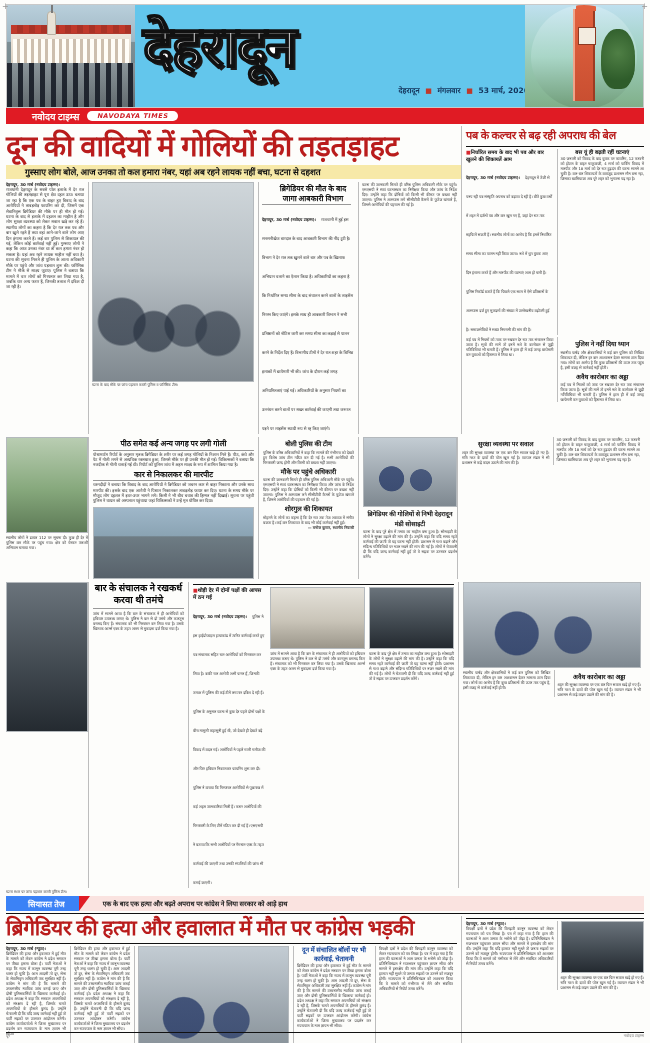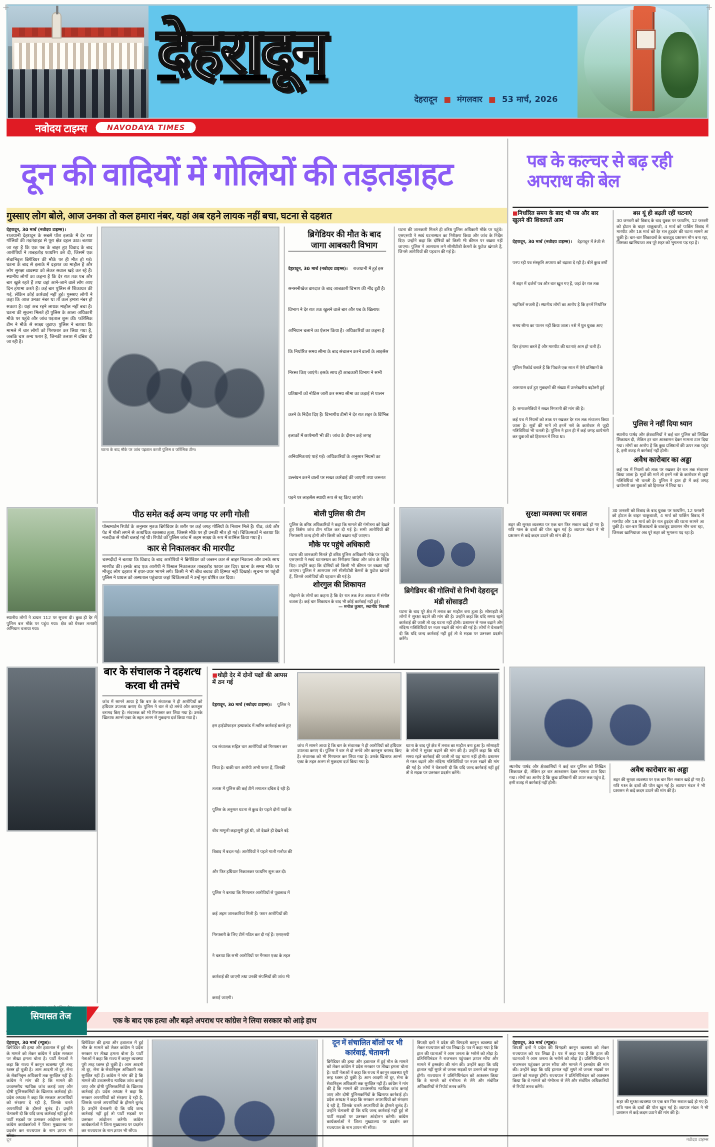--- a/index.html
+++ b/index.html
@@ -73,21 +73,21 @@
   .mh-photo-right .clock:after{
     content:""; position:absolute; left:1px; top:-5px; width:20px; height:7px;
     background:#e2623f; border-radius:3px 3px 0 0;
   }
   .mh-photo-right .tree {
     position:absolute; right:2px; top:24px; width:34px; height:60px;
     background:radial-gradient(circle at 50% 40%,#4f7f45,#2e5c2a 70%);
     border-radius:45% 45% 40% 40%;
   }
   .mh-title-wrap {
-    position:absolute; left:132px; top:2px; right:128px; height:92px;text-decoration:underline;
+    position:absolute; left:132px; top:2px; right:106px; height:92px;
   }
   .mh-main-title {
     font-family:"Liberation Serif","DejaVu Serif",serif;
     font-weight:700;
     font-size:56px; line-height:60px;
     color:#ffffff;
     -webkit-text-stroke:2px #111;
     text-shadow:3px 3px 0 #1a1a1a, 0 0 1px #000;
     letter-spacing:-1px;
     margin:0; padding:10px 0 0 4px;
@@ -124,21 +124,21 @@
     position:absolute; left:0; right:0; text-align:center;
     color:#fff; font-size:10px; font-weight:700; font-style:italic;
     letter-spacing:.3px;
   }
 
   
   .rule { border-top:1px solid #111; }
   .rule-thin { border-top:1px solid #999; }
   .hl {
     font-family:"Liberation Serif","DejaVu Serif",serif;
-    font-weight:700; color:#8b5cf6; margin:13px;
+    font-weight:700; color:#b91c1c; margin:0;
   }
   .body-text {
     font-size:4.1px; line-height:5.4px; text-align:justify; color:#2b2b2b;
     font-family:"DejaVu Sans",sans-serif;
     -webkit-hyphens:auto; hyphens:auto; word-spacing:-.2px;
   }
   .body-text.sm { font-size:3.8px; line-height:5px; }
   .photo { background:#c8cdd2; position:relative; overflow:hidden; border:1px solid #b4b9bd; }
   .photo.crowd {
     background:
@@ -173,40 +173,40 @@
   .byline { font-size:4px; font-weight:700; color:#111; }
   .bullet-red { color:#d7282f; font-size:5px; }
 
   
   .lead-hl {
     font-size:29px; line-height:33px; letter-spacing:-.3px;
     padding:4px 0 0 0;
   }
   .lead-sub {
     background:#f7e9a8; font-size:8.6px; line-height:12px; font-weight:700;
-    font-family:"Liberation Serif",serif; padding:1px 0; margin-top:2px;
+    font-family:"Liberation Serif",serif; padding:1px 19px; margin-top:2px;
     color:#111; white-space:nowrap; overflow:hidden;
   }
   .col-hl-right {
-    font-size:16px; line-height:18px; letter-spacing:-.2px;
+    font-size:11px; line-height:18px; letter-spacing:-.2px;
   }
   .sub-hl {
     font-size:7.6px; line-height:9.5px; text-align:center; font-weight:700;
     font-family:"Liberation Serif",serif; color:#111; margin:2px 0 1px;
   }
   .mid-hl {
     font-size:17px; line-height:20px; letter-spacing:-.2px;
   }
   .stamp-hl {
     font-size:9.5px; line-height:12px; font-weight:700; text-align:center;
     font-family:"Liberation Serif",serif;
   }
   .tag-red {
-    background:#0f766e; color:#fff; font-size:8px; font-weight:700;
-    font-family:"Liberation Serif",serif; padding:2px 14px 13px 22px;
+    background:#3b82f6; color:#fff; font-size:8px; font-weight:700;
+    font-family:"Liberation Serif",serif; padding:2px 14px 2px 22px;
     display:inline-block; position:relative;
   }
   .tag-red:after{
     content:""; position:absolute; right:-11px; top:0; border-left:11px solid #e01b24;
     border-top:0 solid transparent; border-bottom:15px solid transparent; height:0;
   }
   .tag-strip { background:#fae3e0; height:15px; display:flex; align-items:center; }
   .tag-strip .txt { font-size:6.6px; font-weight:700; color:#1a1a1a; padding-left:24px;
     font-family:"Liberation Serif",serif;}
   .bot-hl { font-size:21px; line-height:25px; letter-spacing:-.3px; }
@@ -373,21 +373,21 @@
     </div>
   </div>
 
   <div style="display:flex; margin-top:3px;">
 
     <div style="width:82px;">
       <div class="photo dark" style="height:150px;"></div>
     </div>
 
     <div style="width:100px; padding:0 4px;" class="col-sep">
-      <div class="stamp-hl">बार के संचालक ने दहशत्ध करवा थी तमंचे</div>
+      <div class="stamp-hl">बार के संचालक ने रखकर्ध करवा थी तमंचे</div>
       <div class="rule-thin" style="margin:2px 0;"></div>
       <div class="body-text sm">जांच में सामने आया है कि बार के संचालक ने ही आरोपियों को हथियार उपलब्ध कराए थे। पुलिस ने बार से दो तमंचे और कारतूस बरामद किए हैं। संचालक को भी गिरफ्तार कर लिया गया है। उसके खिलाफ आर्म्स एक्ट के तहत अलग से मुकदमा दर्ज किया गया है।</div>
     </div>
 
     <div style="width:270px; padding:0 4px;" class="col-sep">
       <div class="rule" style="margin:2px 0;"></div>
       <div style="display:flex; gap:4px;">
         <div style="width:74px;">
           <div style="font-size:5.4px; line-height:7px; font-weight:700; color:#111;">
             <span class="bullet-red">■</span><span>थोड़ी देर में दोनों पक्षों की आपस में ठन गई</span>
@@ -433,20 +433,21 @@
   <div style="position:relative; margin-top:2px;">
     <div class="tag-strip">
       <span class="tag-red">सियासत तेज</span>
       <span class="txt">एक के बाद एक हत्या और बढ़ते अपराध पर कांग्रेस ने लिया सरकार को आड़े हाथ</span>
     </div>
   </div>
   <div class="rule" style="margin:2px 0 0;"></div>
 
   <div style="display:flex; margin-top:2px;">
     <div style="width:455px; padding-right:4px;">
+      <div class="hl bot-hl">ब्रिगेडियर की हत्या और हवालात में मौत पर कांग्रेस भड़की</div>
       <div class="rule" style="margin:2px 0;"></div>
       <div style="display:flex; gap:4px;">
         <div style="width:60px;">
           <div class="byline">देहरादून, 30 मार्च (न्यूज)।</div>
           <div class="body-text sm">ब्रिगेडियर की हत्या और हवालात में हुई मौत के मामले को लेकर कांग्रेस ने प्रदेश सरकार पर तीखा हमला बोला है। पार्टी नेताओं ने कहा कि राज्य में कानून व्यवस्था पूरी तरह ध्वस्त हो चुकी है। आम आदमी तो दूर, सेना के सेवानिवृत्त अधिकारी तक सुरक्षित नहीं हैं। कांग्रेस ने मांग की है कि मामले की उच्चस्तरीय न्यायिक जांच कराई जाए और दोषी पुलिसकर्मियों के खिलाफ कार्रवाई हो। प्रदेश अध्यक्ष ने कहा कि सरकार अपराधियों को संरक्षण दे रही है, जिसके चलते अपराधियों के हौसले बुलंद हैं। उन्होंने चेतावनी दी कि यदि जल्द कार्रवाई नहीं हुई तो पार्टी सड़कों पर उतरकर आंदोलन करेगी। कांग्रेस कार्यकर्ताओं ने जिला मुख्यालय पर प्रदर्शन कर राज्यपाल के नाम ज्ञापन भी सौंपा।</div>
         </div>
         <div style="width:60px;" class="col-sep">
           <div style="padding-left:3px;" class="body-text sm">ब्रिगेडियर की हत्या और हवालात में हुई मौत के मामले को लेकर कांग्रेस ने प्रदेश सरकार पर तीखा हमला बोला है। पार्टी नेताओं ने कहा कि राज्य में कानून व्यवस्था पूरी तरह ध्वस्त हो चुकी है। आम आदमी तो दूर, सेना के सेवानिवृत्त अधिकारी तक सुरक्षित नहीं हैं। कांग्रेस ने मांग की है कि मामले की उच्चस्तरीय न्यायिक जांच कराई जाए और दोषी पुलिसकर्मियों के खिलाफ कार्रवाई हो। प्रदेश अध्यक्ष ने कहा कि सरकार अपराधियों को संरक्षण दे रही है, जिसके चलते अपराधियों के हौसले बुलंद हैं। उन्होंने चेतावनी दी कि यदि जल्द कार्रवाई नहीं हुई तो पार्टी सड़कों पर उतरकर आंदोलन करेगी। कांग्रेस कार्यकर्ताओं ने जिला मुख्यालय पर प्रदर्शन कर राज्यपाल के नाम ज्ञापन भी सौंपा।</div>
         </div>
         <div style="width:155px;" class="col-sep">

